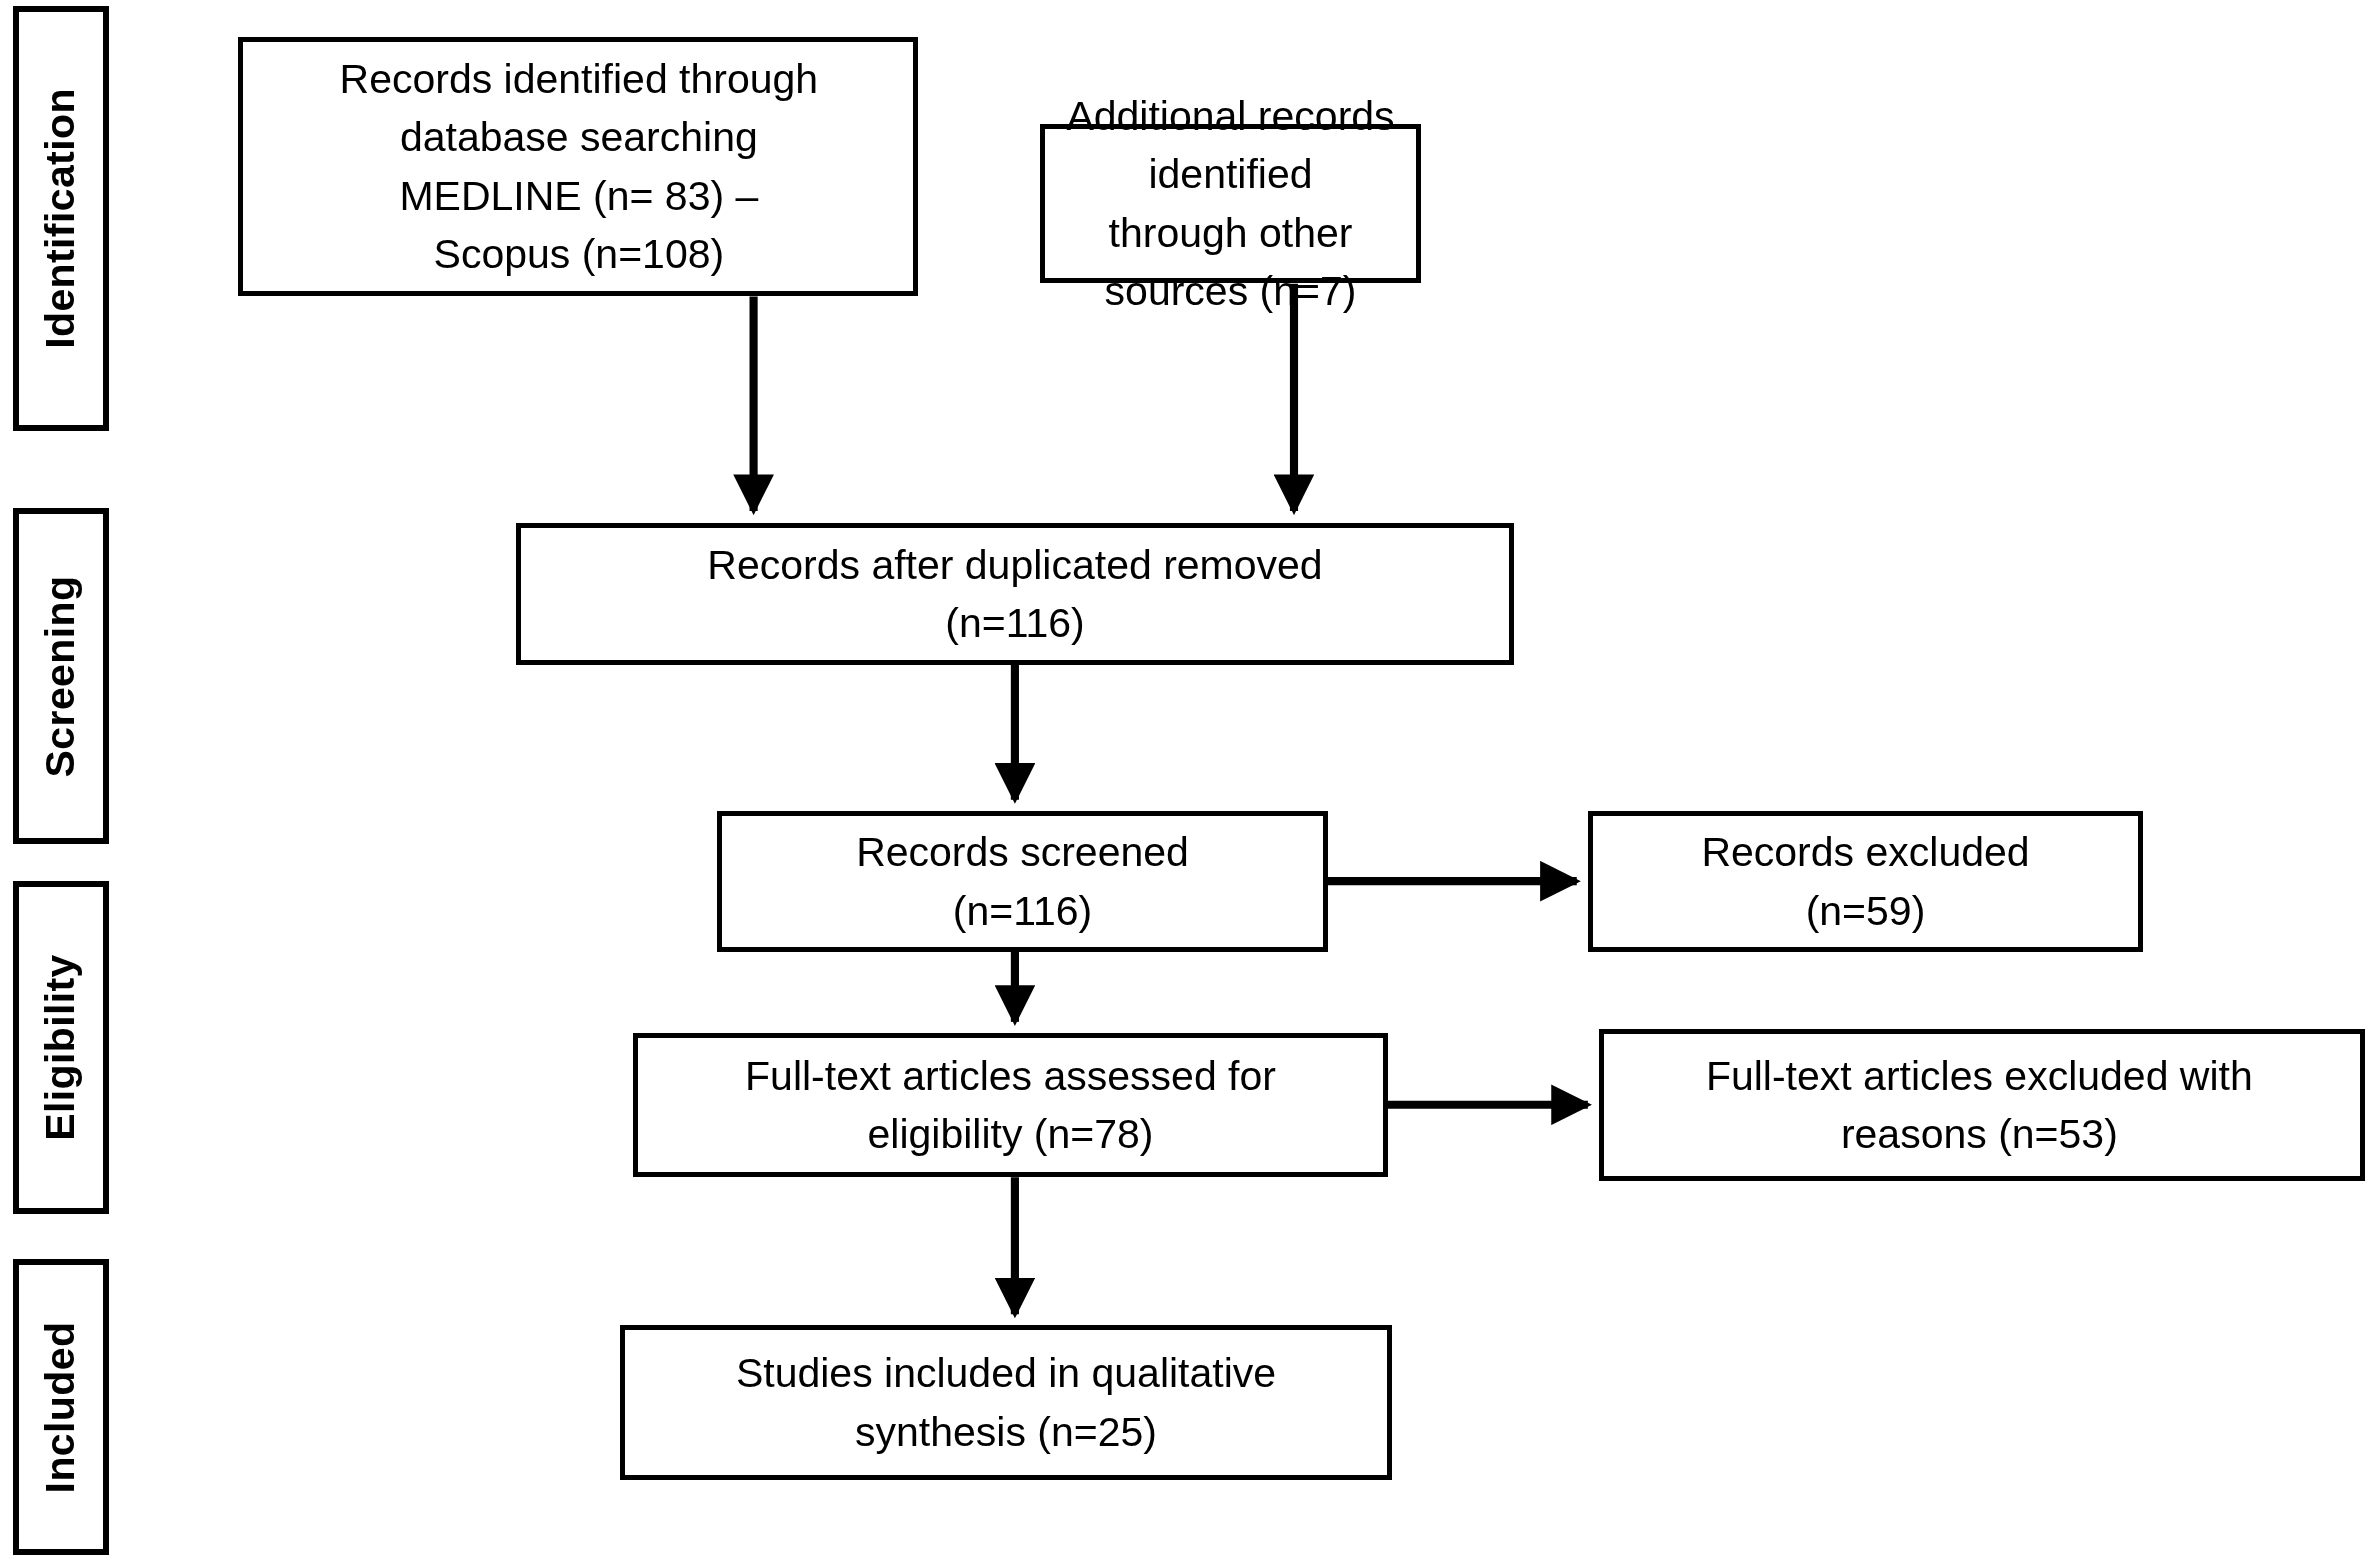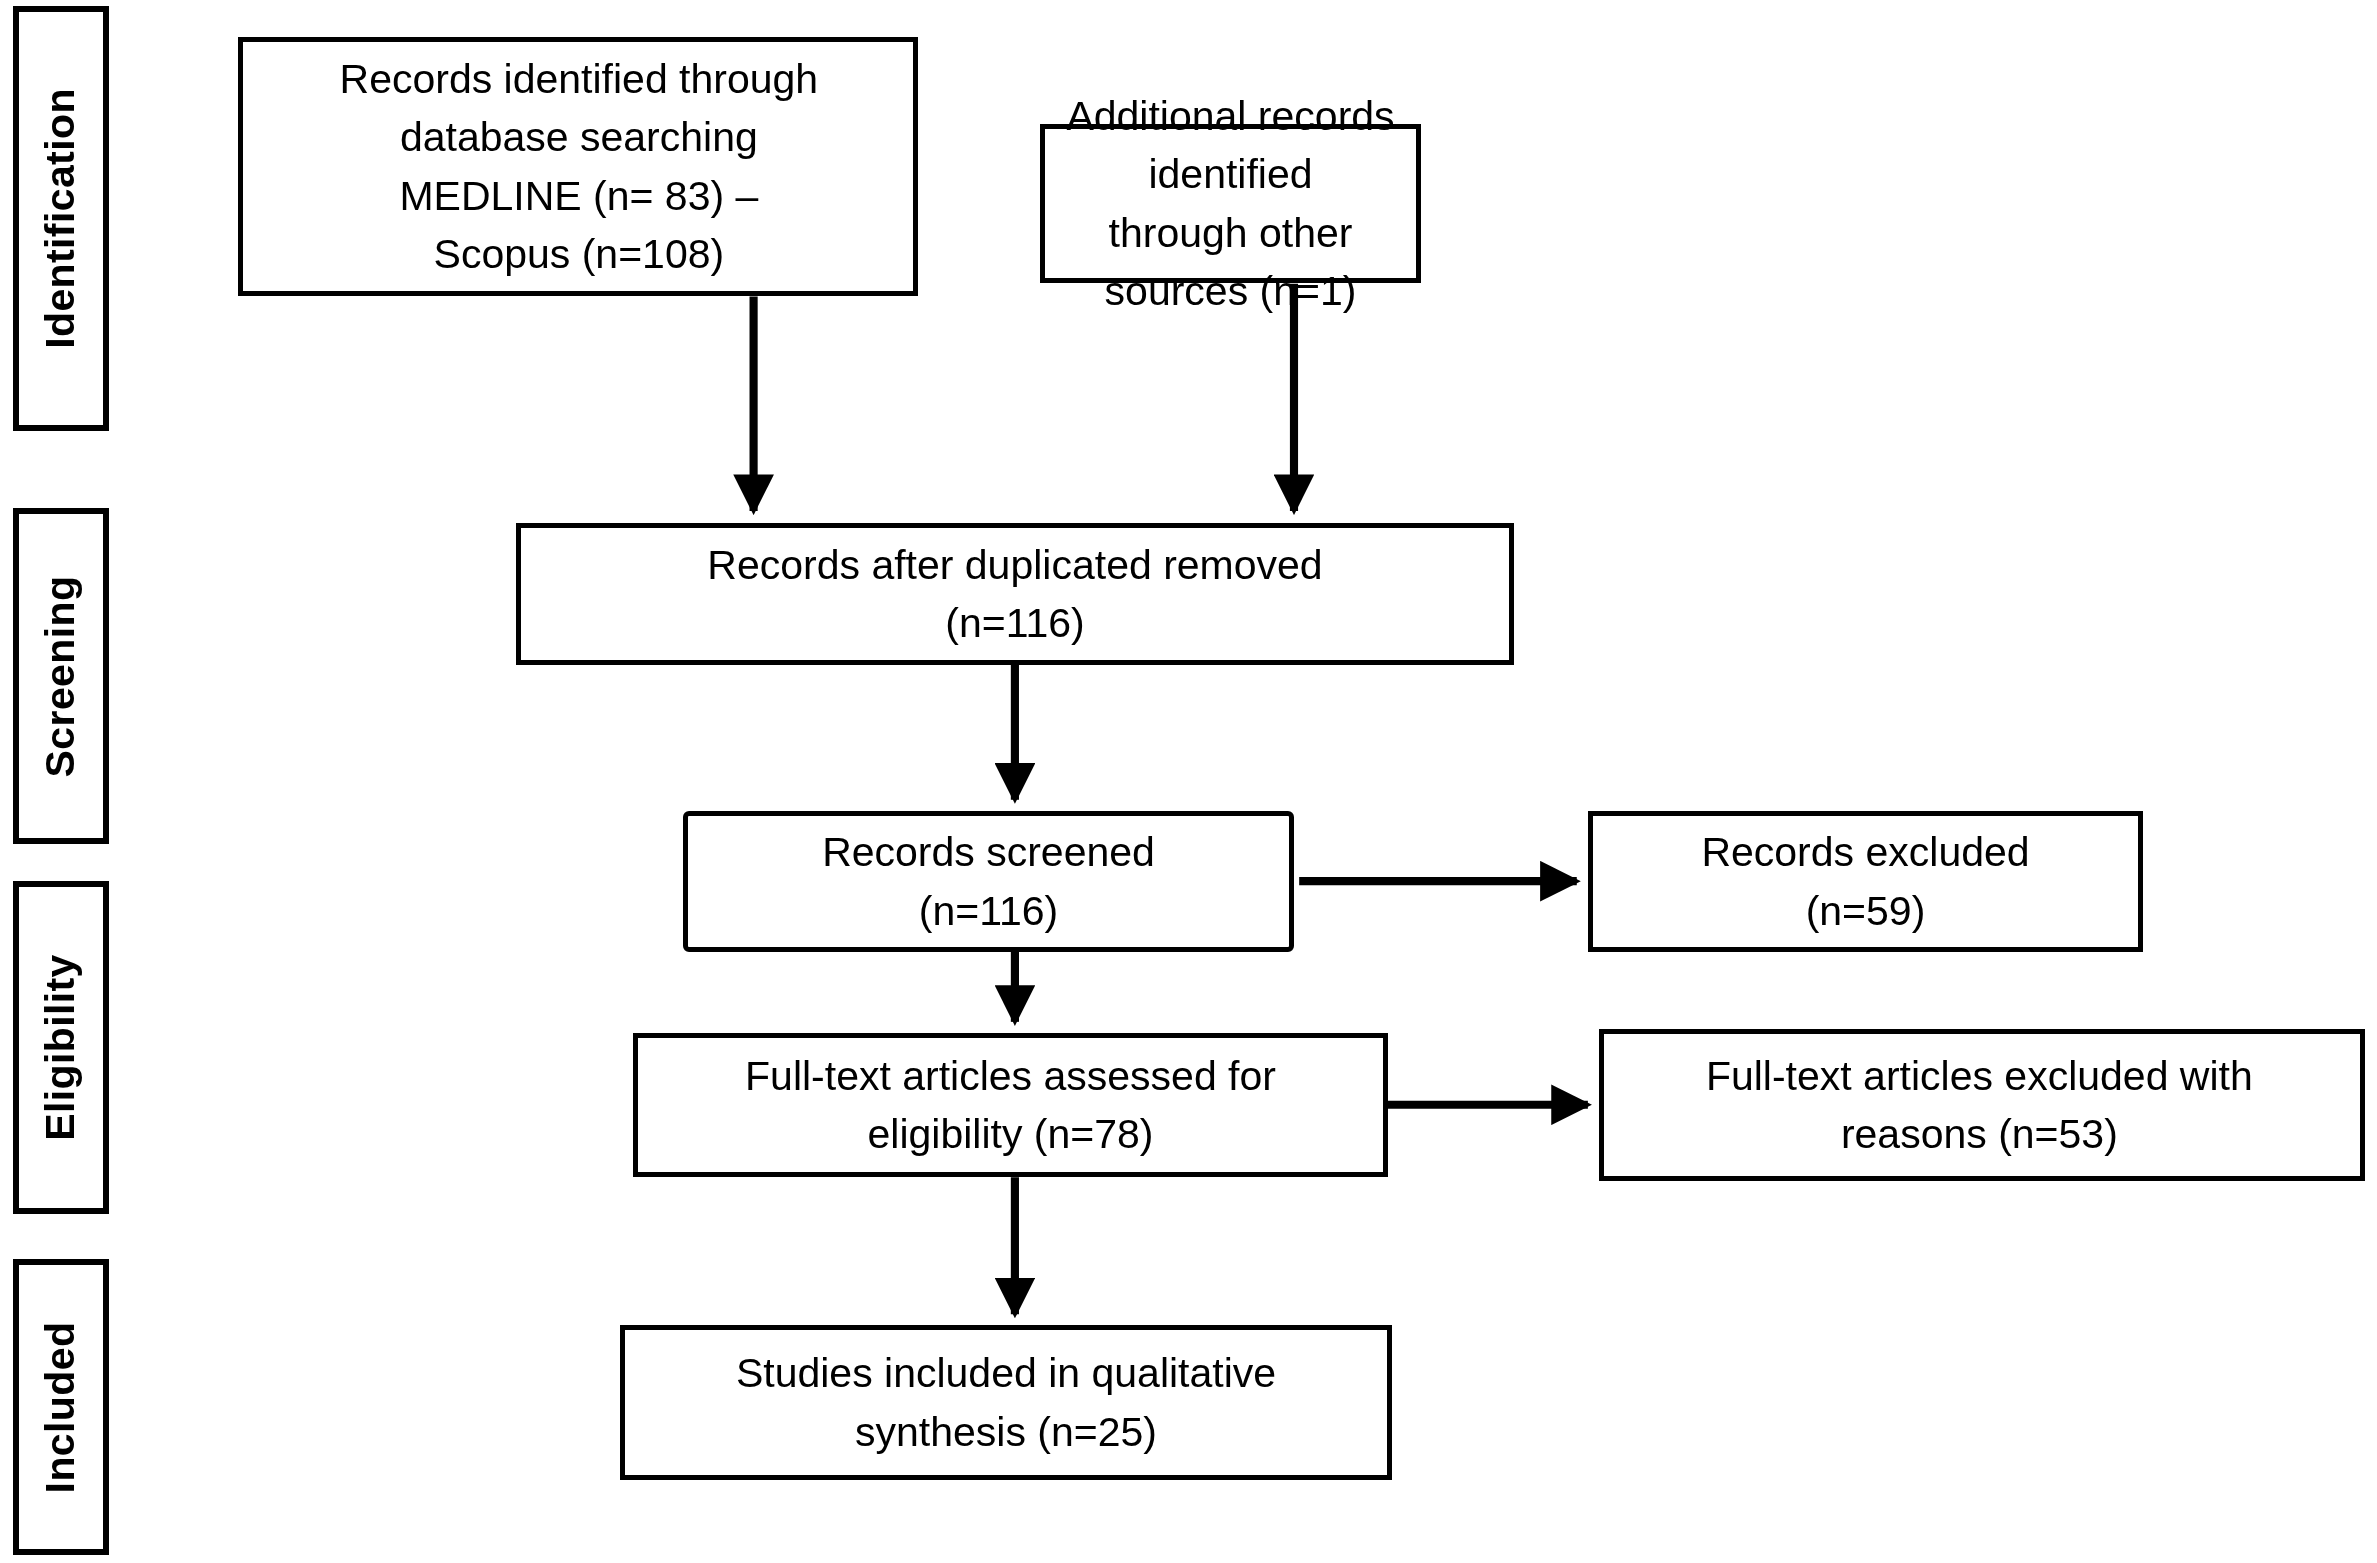--- a/index.html
+++ b/index.html
@@ -115,29 +115,29 @@
 
   <div class="flow-box" style="left:238px; top:37px; width:680px; height:259px;padding-left:15px;">
     <span class="flow-text">Records identified through
 database searching
 MEDLINE (n= 83) –
 Scopus (n=108)</span>
   </div>
 
   <div class="flow-box" style="left:1040px; top:124px; width:381px; height:159px;">
     <span class="flow-text">Additional records identified
-through other sources (n=1)</span>
+through other sources (n=7)</span>
   </div>
 
   <div class="flow-box" style="left:516px; top:523px; width:998px; height:142px;">
     <span class="flow-text">Records after duplicated removed
 (n=116)</span>
   </div>
 
-  <div class="flow-box" style="left:683px; top:811px; width:611px; height:141px;border-radius:6px;">
+  <div class="flow-box" style="left:717px; top:811px; width:611px; height:141px;">
     <span class="flow-text">Records screened
 (n=116)</span>
   </div>
 
   <div class="flow-box" style="left:1588px; top:811px; width:555px; height:141px;">
     <span class="flow-text">Records excluded
 (n=59)</span>
   </div>
 
   <div class="flow-box" style="left:622px; top:1033px; width:755px; height:144px;margin-left:11px;">

